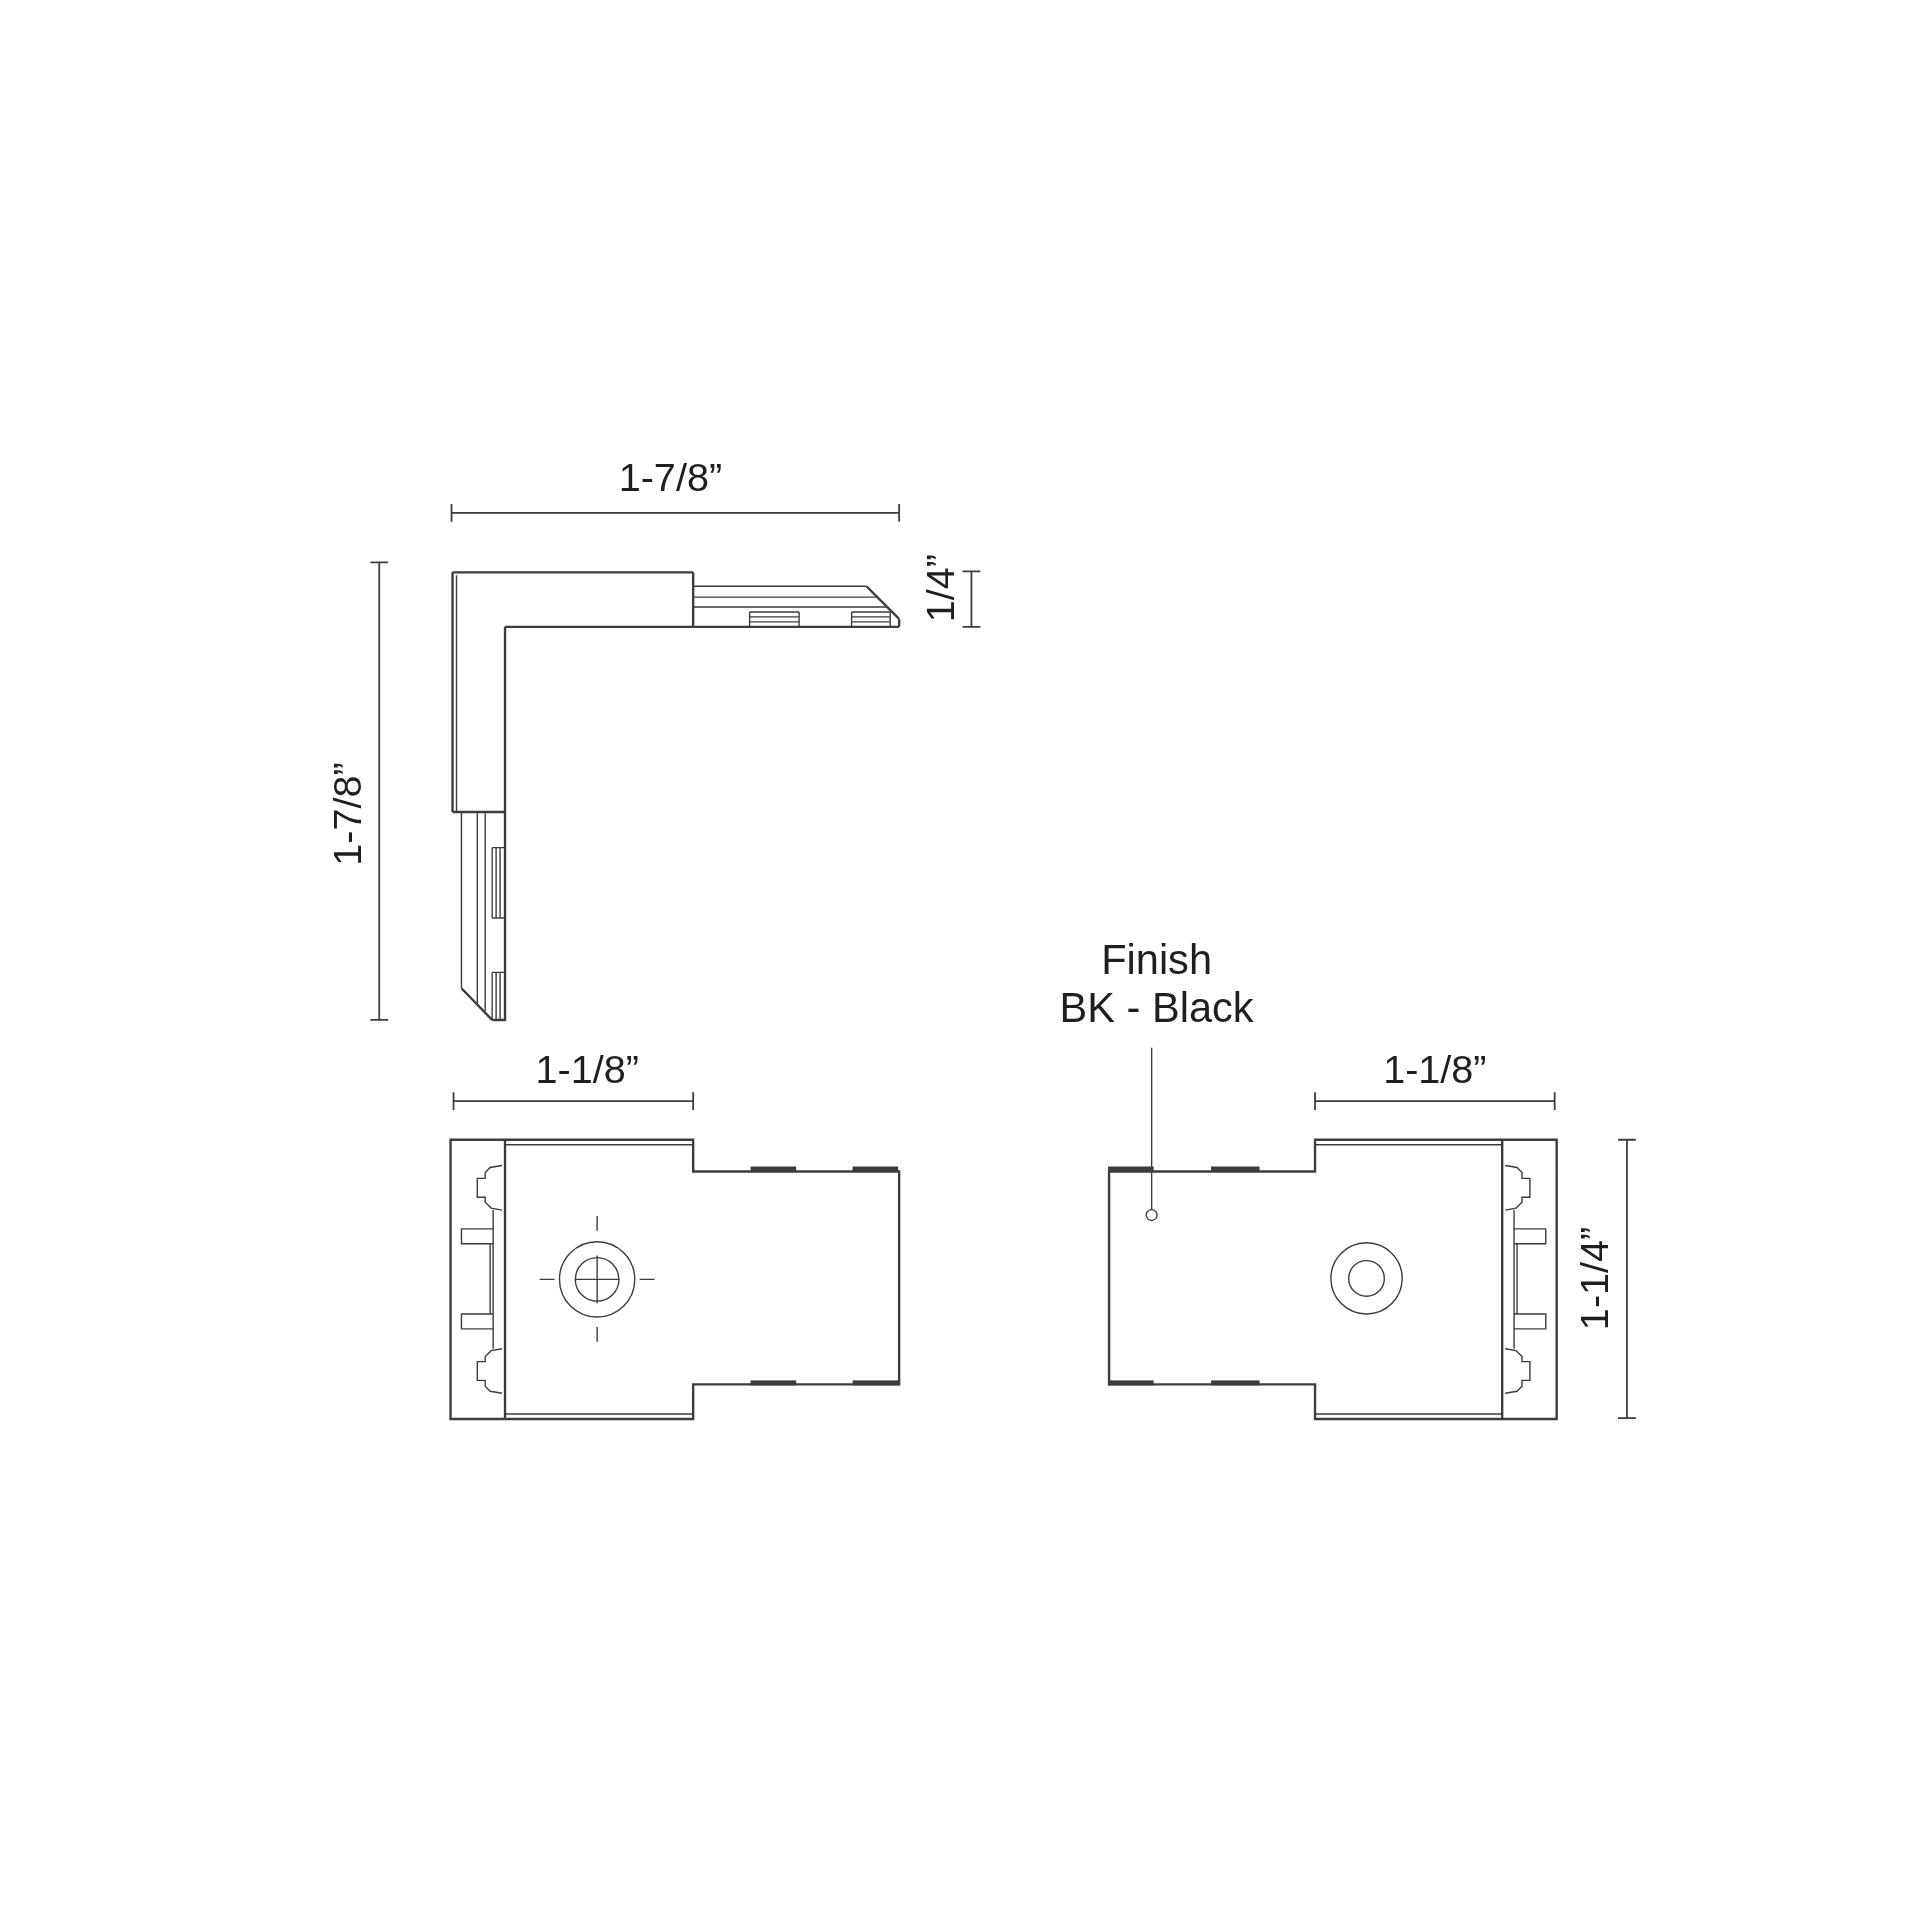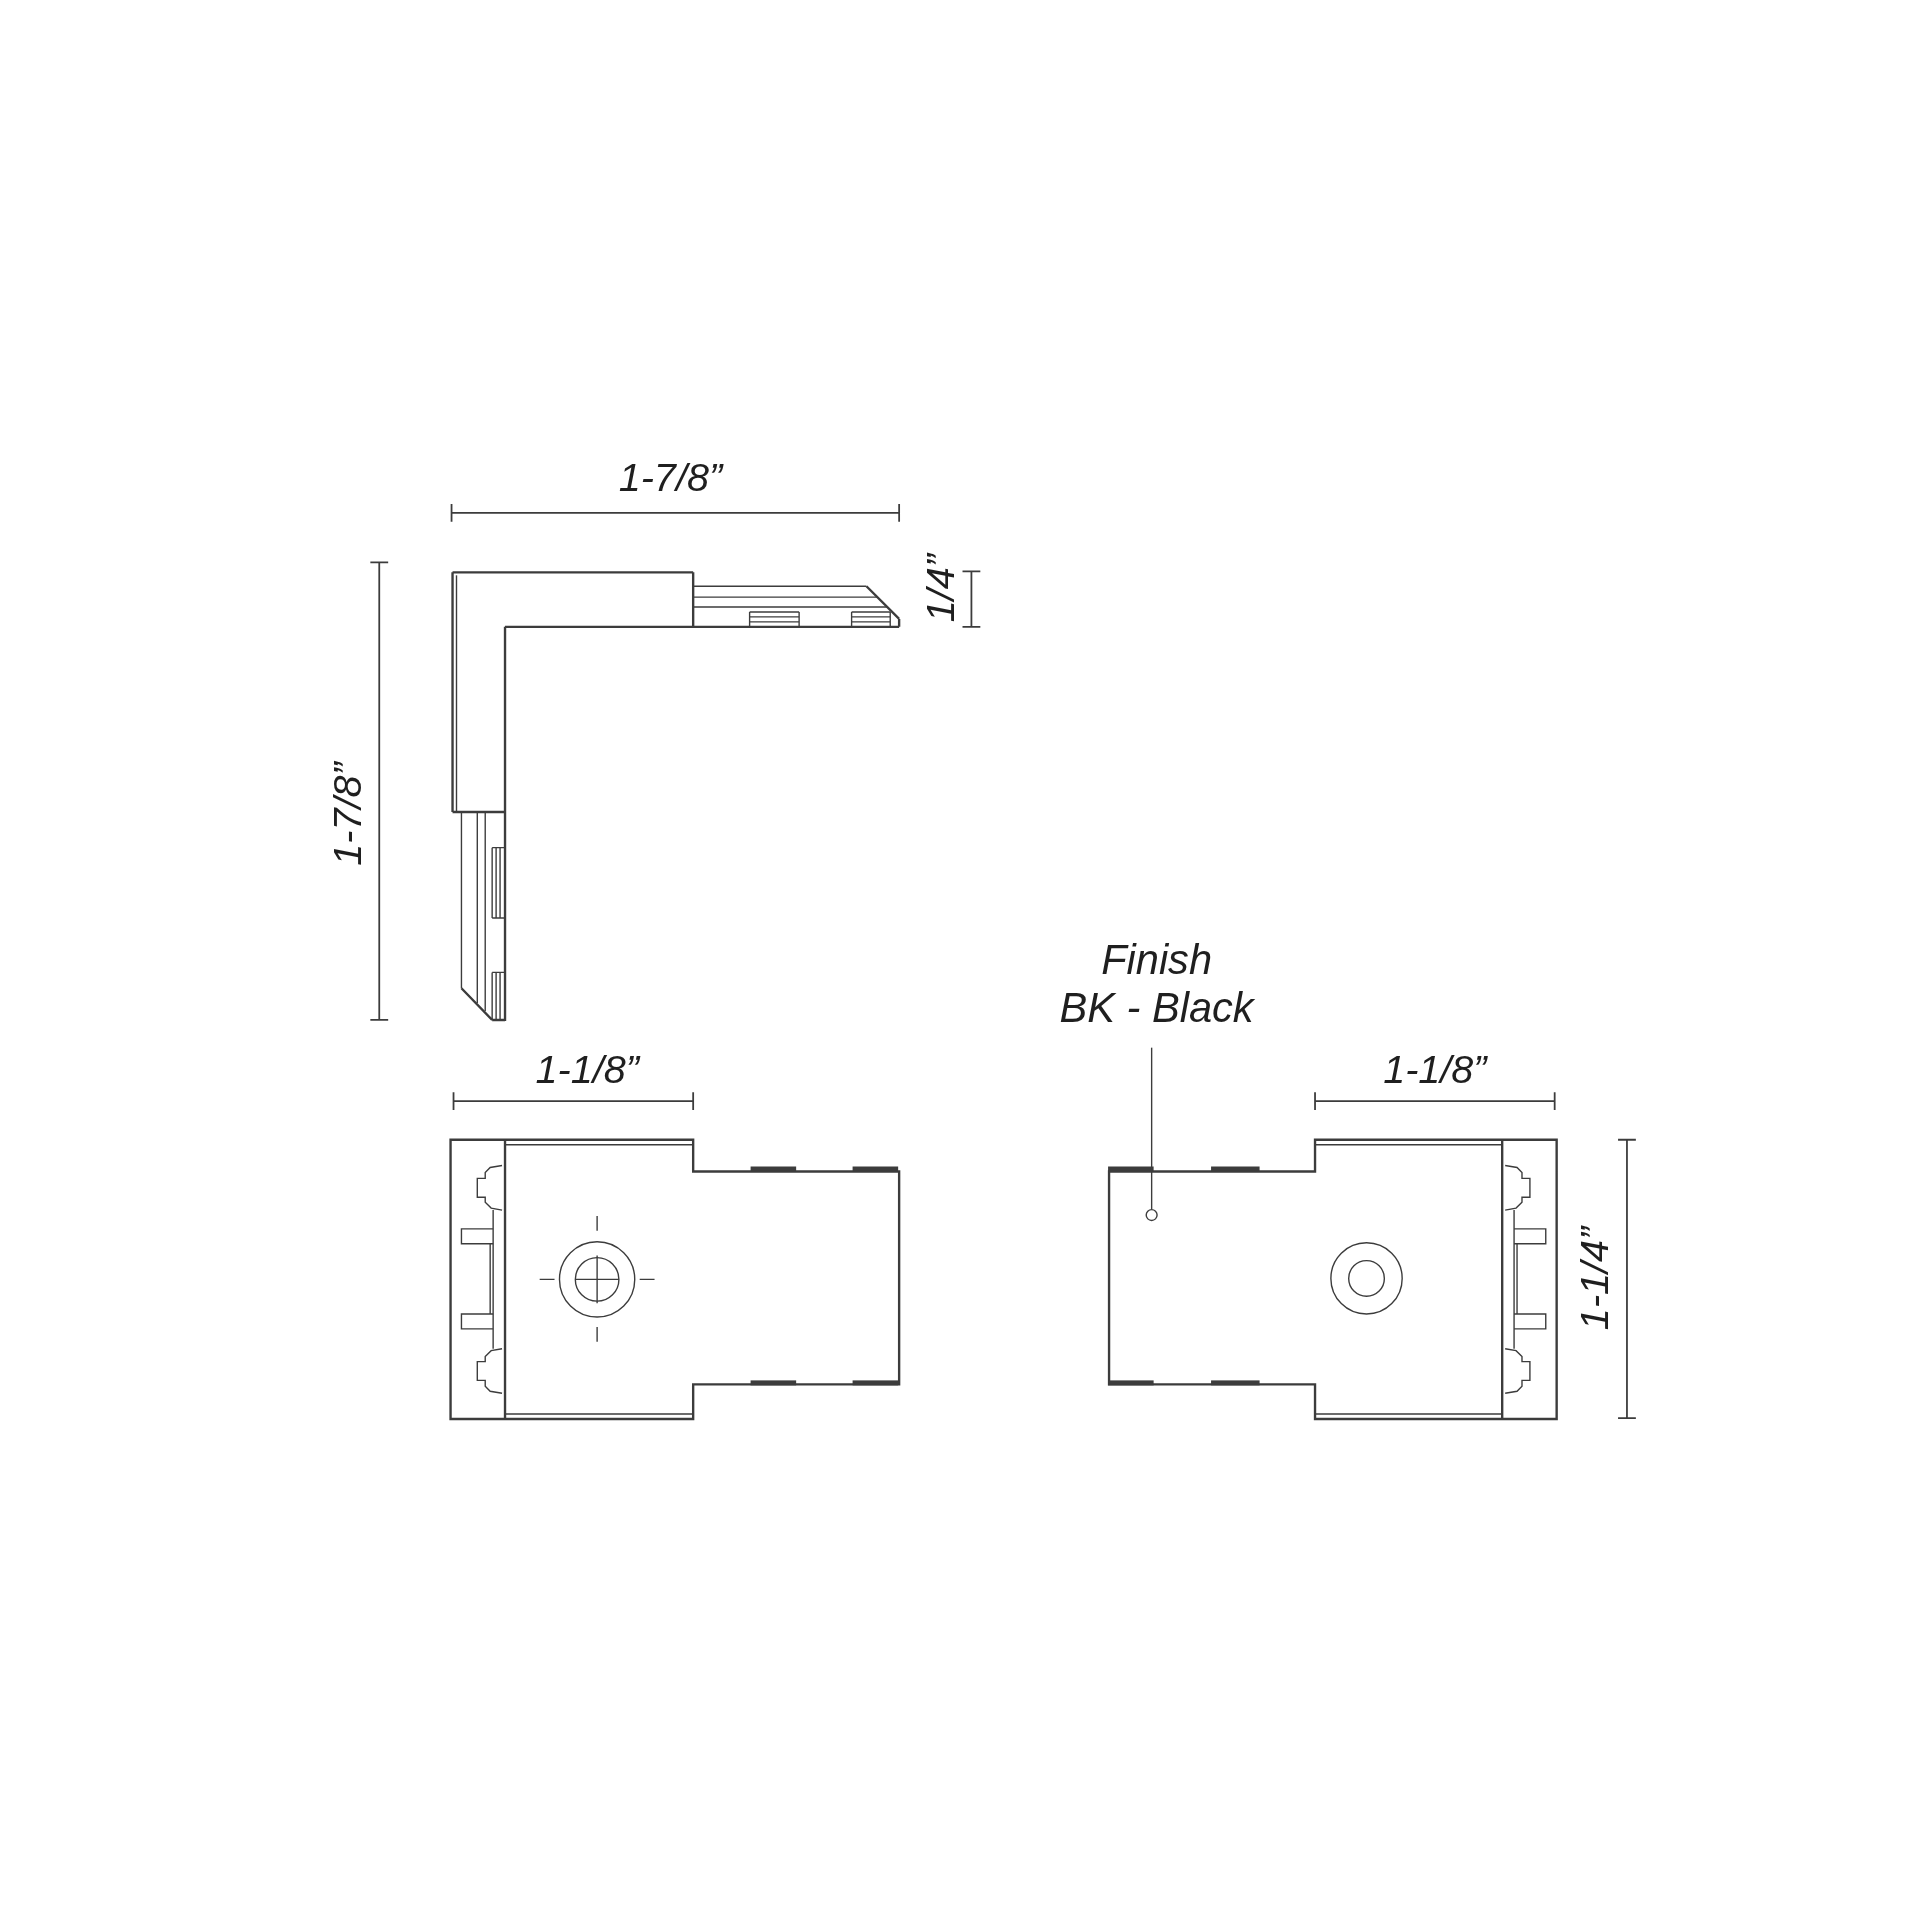--- a/index.html
+++ b/index.html
@@ -1,21 +1,21 @@
 <!DOCTYPE html>
 <html style="--line: #3c3c3c; --text: #1f1f1f; --bg: #ffffff;"><head>
 <meta charset="utf-8">
 <style>
   :root{
     --line:#3c3c3c;
     --text:#1f1f1f;
     --bg:#ffffff;
   }
   html,body{margin:0;padding:0;background:var(--bg);}
-  .canvas{width:1927px;height:1531px;position:relative;background:var(--bg);overflow:hidden;font-style:italic;}
+  .canvas{width:1927px;height:1531px;position:relative;background:var(--bg);overflow:hidden;}
   svg{display:block;}
   .ln{stroke:var(--line);stroke-width:2.4;fill:none;stroke-linecap:butt;stroke-linejoin:miter;}
   .ln-thin{stroke:var(--line);stroke-width:1.4;fill:none;}
   .ln-dim{stroke:var(--line);stroke-width:1.8;fill:none;}
   .pad{fill:var(--line);stroke:none;}
   .dim-text{font-family:"Liberation Sans","DejaVu Sans",sans-serif;font-size:40px;fill:var(--text);}
   .note-text{font-family:"Liberation Sans","DejaVu Sans",sans-serif;font-size:42px;fill:var(--text);}
 </style>
 </head>
 <body>

